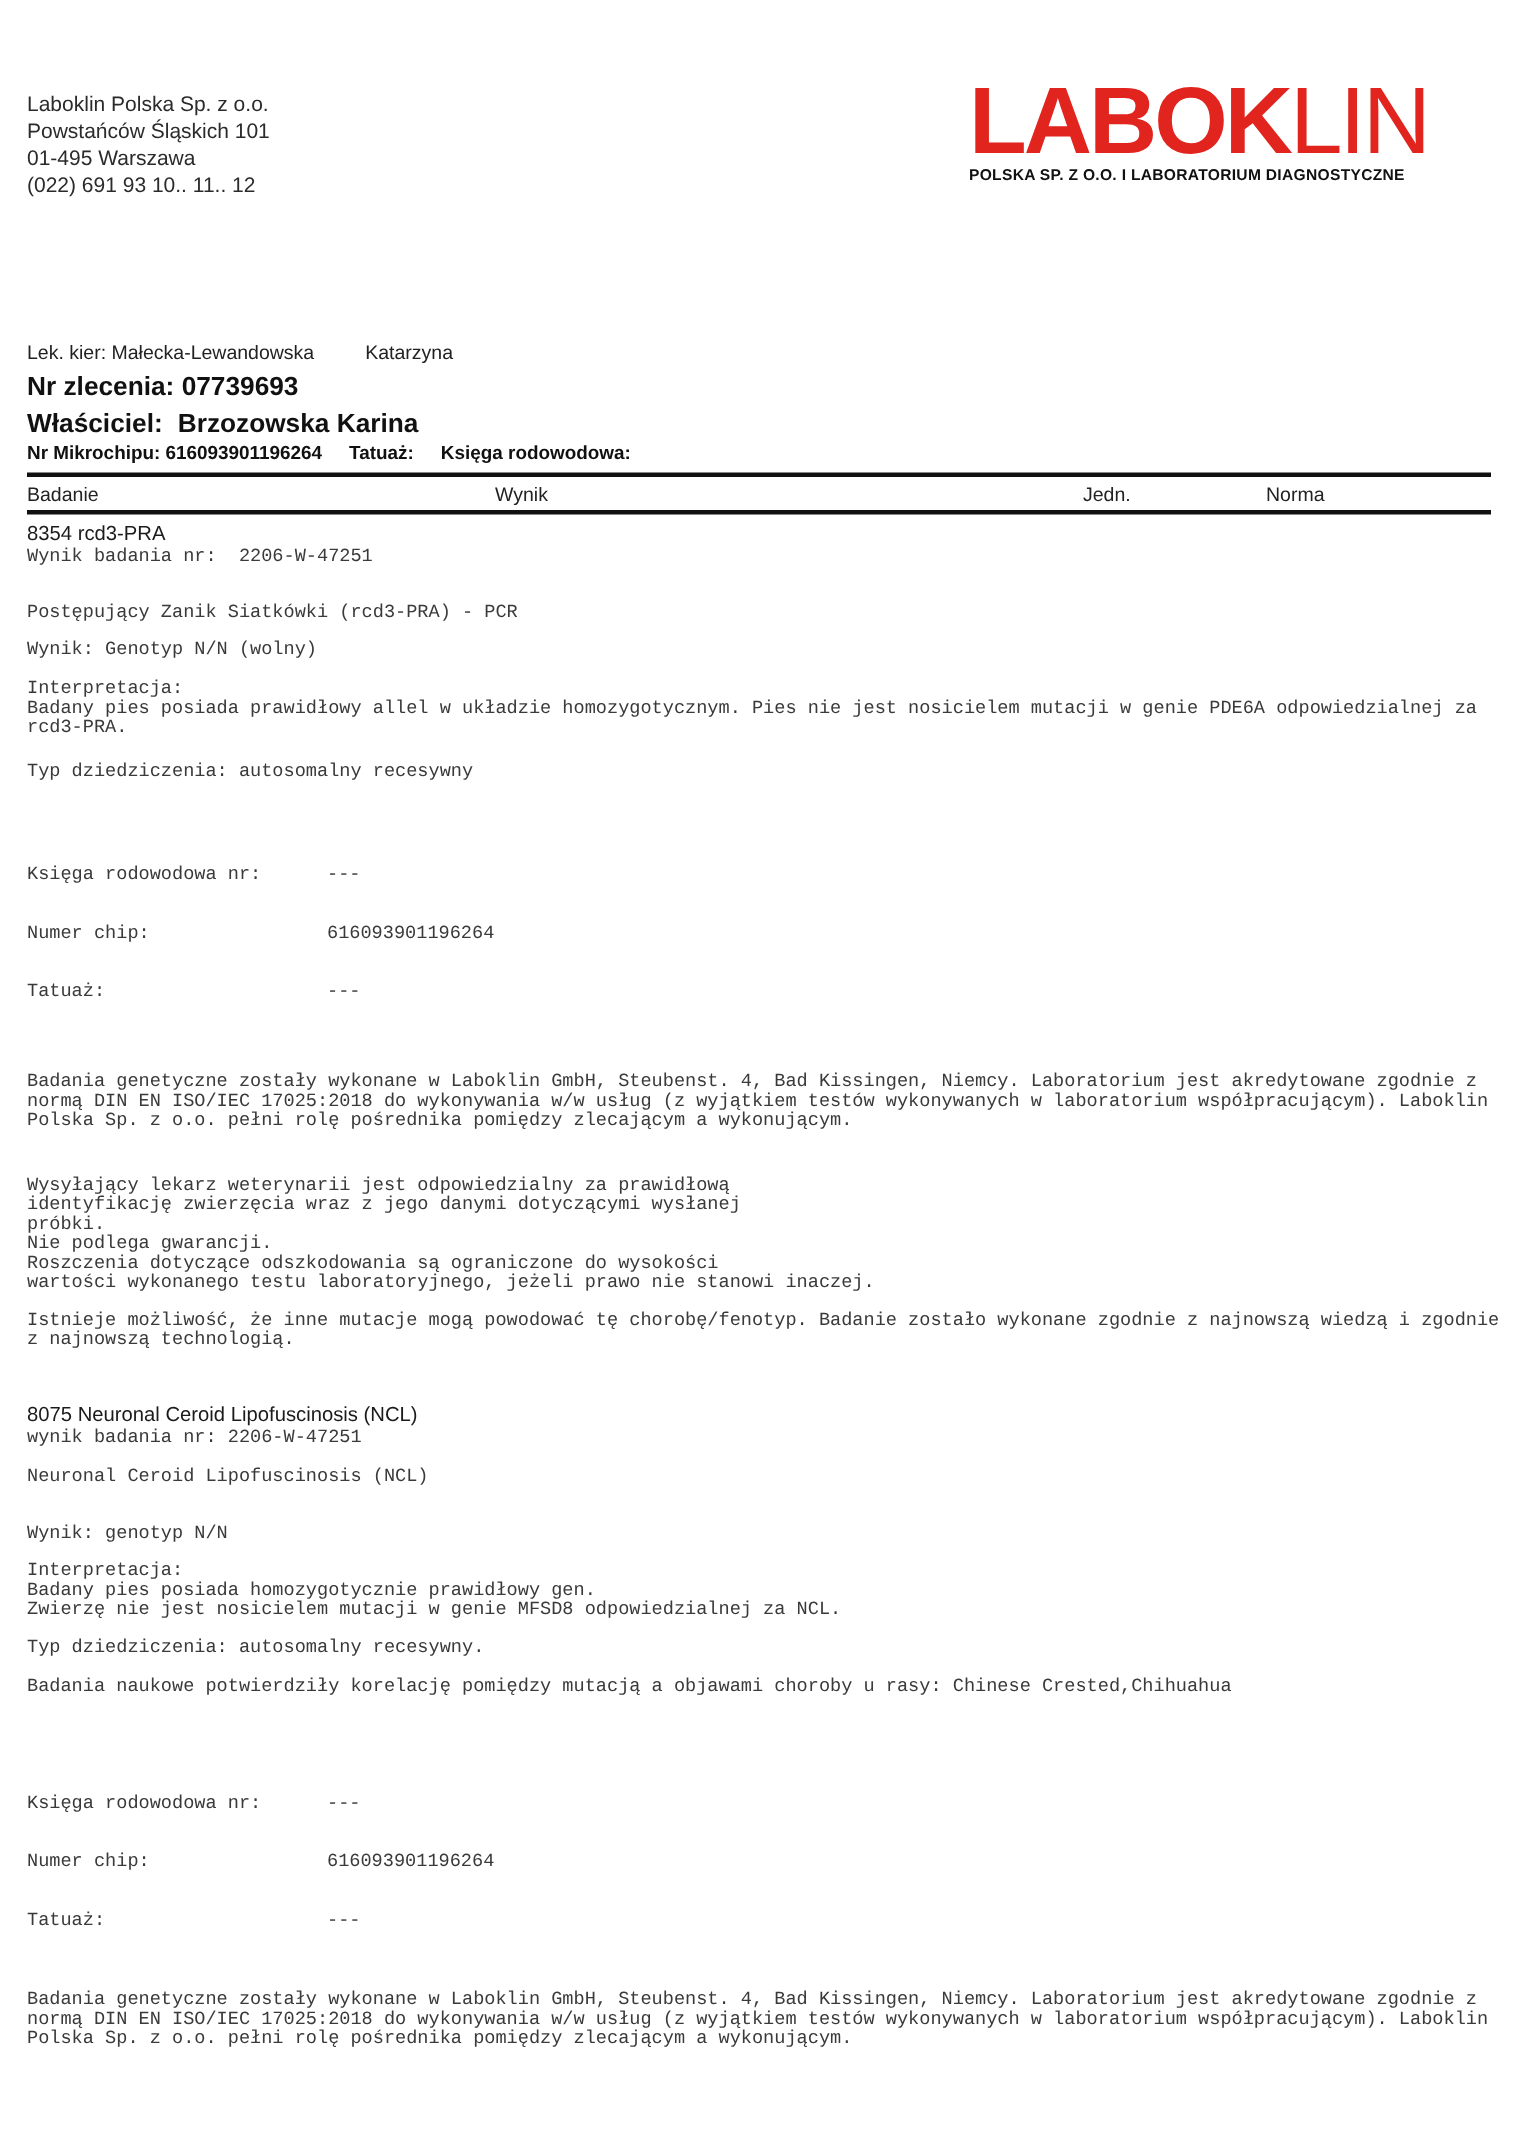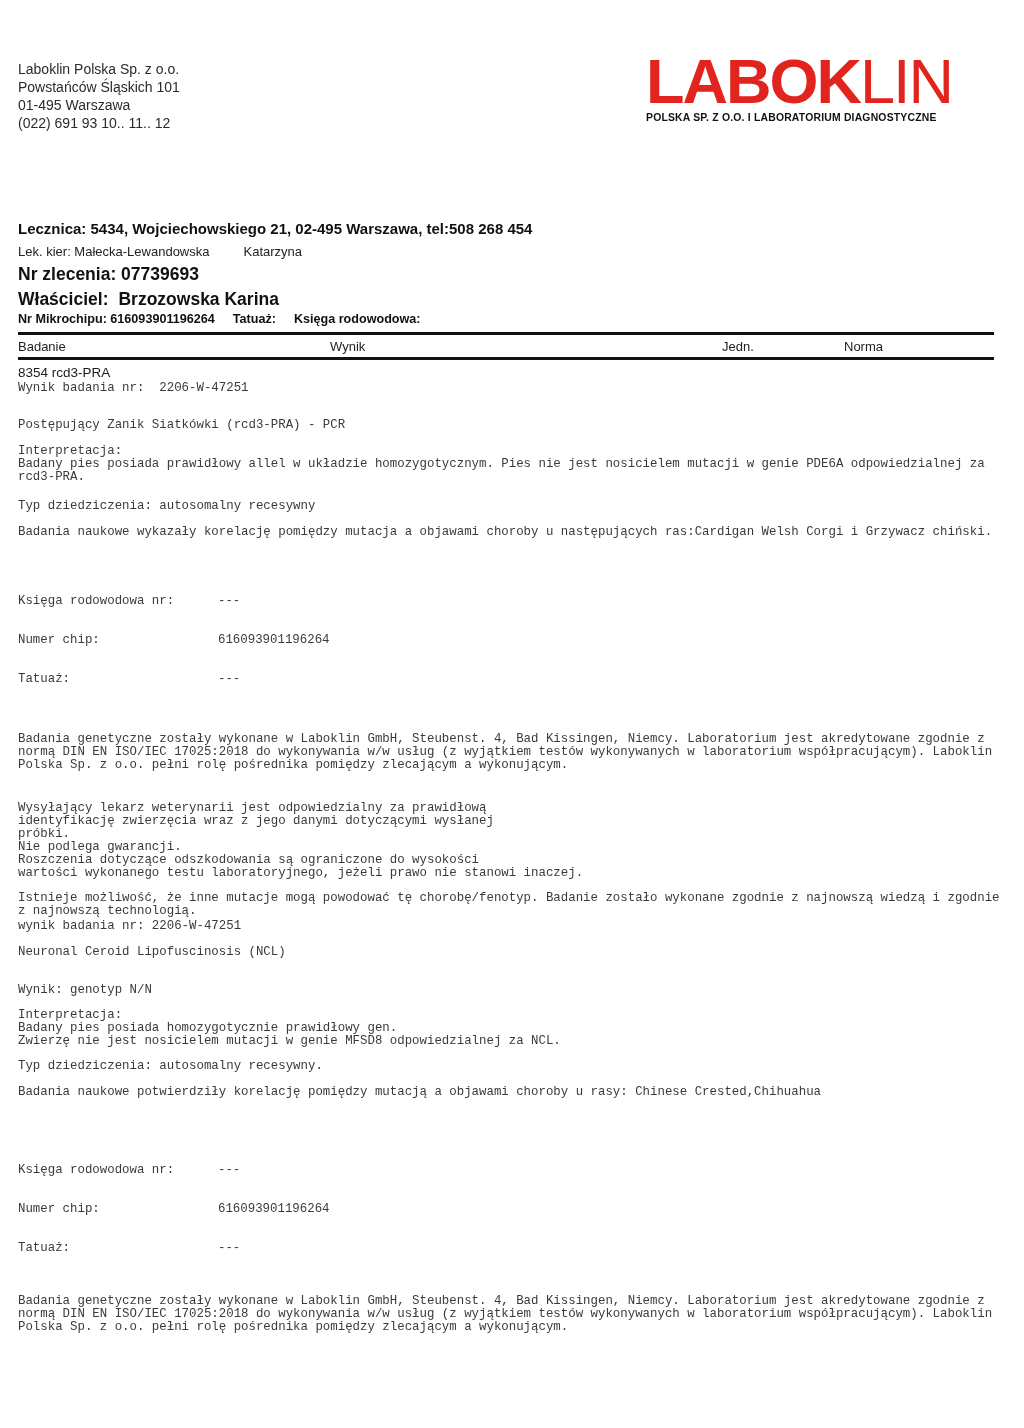--- a/index.html
+++ b/index.html
@@ -95,21 +95,20 @@
 
   <div class="logo-block">
     <div class="logo-word">
       <span class="logo-bold" style="color: rgb(226, 36, 31);">LABOK</span><span class="logo-light" style="color: rgb(226, 36, 31);">LIN</span>
     </div>
     <div class="logo-tagline">POLSKA SP. Z O.O. I LABORATORIUM DIAGNOSTYCZNE</div>
   </div>
 
   <div class="flow">
 
-    <div class="clinic-line">Lecznica: 5434, Wojciechowskiego 21, 02-495 Warszawa, tel:508 268 454</div>
     <div class="vet-line">
       <span>Lek. kier: Małecka-Lewandowska</span><span class="gap"></span><span>Katarzyna</span>
     </div>
     <div class="order-no">Nr zlecenia: 07739693</div>
     <div class="owner-line">
       <span>Właściciel:</span><span class="owner-name">Brzozowska Karina</span>
     </div>
     <div class="chip-line">
       <span>Nr Mikrochipu: 616093901196264</span><span>Tatuaż:</span><span>Księga rodowodowa:</span>
     </div>
@@ -120,25 +119,25 @@
       <span class="c2">Wynik</span>
       <span class="c3">Jedn.</span>
       <span class="c4">Norma</span>
     </div>
     <div class="rule2"></div>
 
     <div>
       <div class="sec-title mt-s1-title">8354 rcd3-PRA</div>
       <div class="mono mt-resno">Wynik badania nr:  2206-W-47251</div>
       <div class="mono mt-testname">Postępujący Zanik Siatkówki (rcd3-PRA) - PCR</div>
+      <div class="mono mt-result">Wynik: Genotyp N/N (wolny)</div>
       <div class="mono mt-interp">Interpretacja:
 Badany pies posiada prawidłowy allel w układzie homozygotycznym. Pies nie jest nosicielem mutacji w genie PDE6A odpowiedzialnej za
 rcd3-PRA.</div>
       <div class="mono mt-inherit">Typ dziedziczenia: autosomalny recesywny</div>
-      <div class="mono mt-correl">Badania naukowe wykazały korelację pomiędzy mutacja a objawami choroby u następujących ras:Cardigan Welsh Corgi i Grzywacz chiński.</div>
       <div class="mono mt-registry">
         <div class="kv-row">
           <span class="kv-label">Księga rodowodowa nr:</span><span>---</span>
         </div>
         <div class="kv-row">
           <span class="kv-label">Numer chip:</span><span>616093901196264</span>
         </div>
         <div class="kv-row">
           <span class="kv-label">Tatuaż:</span><span>---</span>
         </div>
@@ -150,20 +149,21 @@
 identyfikację zwierzęcia wraz z jego danymi dotyczącymi wysłanej
 próbki.
 Nie podlega gwarancji.
 Roszczenia dotyczące odszkodowania są ograniczone do wysokości
 wartości wykonanego testu laboratoryjnego, jeżeli prawo nie stanowi inaczej.</div>
       <div class="mono mt-final">Istnieje możliwość, że inne mutacje mogą powodować tę chorobę/fenotyp. Badanie zostało wykonane zgodnie z najnowszą wiedzą i zgodnie
 z najnowszą technologią.</div>
     </div>
 
     <div>
+      <div class="sec-title mt-s2-title">8075 Neuronal Ceroid Lipofuscinosis (NCL)</div>
       <div class="mono mt2-resno">wynik badania nr: 2206-W-47251</div>
       <div class="mono mt2-testname">Neuronal Ceroid Lipofuscinosis (NCL)</div>
       <div class="mono mt2-result">Wynik: genotyp N/N</div>
       <div class="mono mt2-interp">Interpretacja:
 Badany pies posiada homozygotycznie prawidłowy gen.
 Zwierzę nie jest nosicielem mutacji w genie MFSD8 odpowiedzialnej za NCL.</div>
       <div class="mono mt2-inherit">Typ dziedziczenia: autosomalny recesywny.</div>
       <div class="mono mt2-correl">Badania naukowe potwierdziły korelację pomiędzy mutacją a objawami choroby u rasy: Chinese Crested,Chihuahua</div>
       <div class="mono mt2-registry">
         <div class="kv-row">

